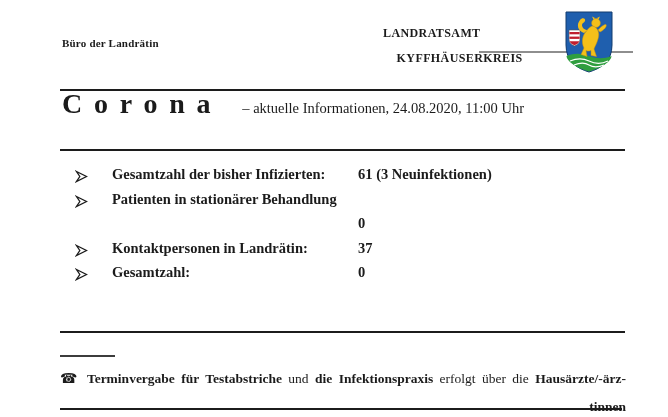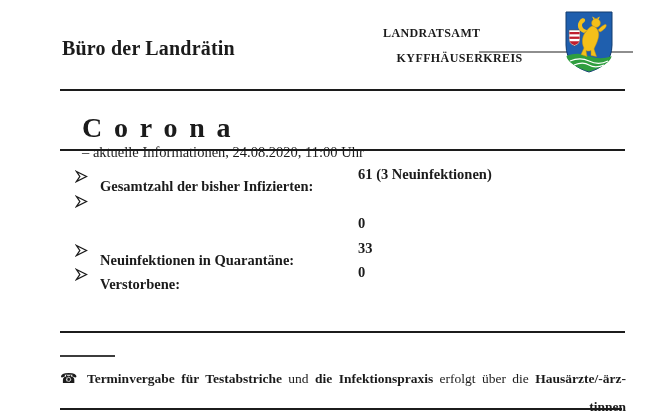--- a/index.html
+++ b/index.html
@@ -7,34 +7,34 @@
     position:relative;width:668px;height:417px;background:#ffffff;overflow:hidden;
     font-family:"Liberation Serif", serif;color:#1b1b1b;
   }
   .rule{position:absolute;height:2px;background:#1c1c1c;}
   #rule-header{left:60px;top:89px;width:565px;}
   #rule-title{left:60px;top:149px;width:565px;}
   #rule-mid{left:60px;top:331px;width:565px;}
   #rule-bottom{left:60px;top:408px;width:562px;}
   #footnote-separator{position:absolute;left:60px;top:355px;width:55px;height:2px;background:#3c3c3c;}
 
-  .office{position:absolute;left:62px;top:37px;font-size:20px;font-weight:bold;letter-spacing:.2px;}
+  .office{position:absolute;left:62px;top:37px;font-size:11px;font-weight:bold;letter-spacing:.2px;}
   .authority{position:absolute;left:383px;top:27px;font-size:12px;font-weight:bold;
     letter-spacing:.4px;line-height:12.5px;white-space:pre;}
   .header-hairline{position:absolute;left:479px;top:51px;width:154px;height:2px;background:#8e8e8e;}
   .crest{position:absolute;left:565px;top:11px;width:48px;height:62px;}
 
-  .title-row{position:absolute;left:62px;top:112px;display:flex;align-items:baseline;white-space:nowrap;flex-direction:column;}
+  .title-row{position:absolute;left:62px;top:88px;display:flex;align-items:baseline;white-space:nowrap;}
   .doc-title{font-size:28px;font-weight:bold;letter-spacing:.42em;}
   .doc-subtitle{font-size:14.5px;margin-left:20px;}
 
   .stats{position:absolute;left:60px;top:166px;width:566px;}
   .srow{position:relative;height:24.6px;font-size:14.5px;font-weight:bold;}
   .srow .bullet{position:absolute;left:15px;top:4px;width:13px;height:13px;}
-  .srow .label{position:absolute;left:40px;top:0;white-space:nowrap;margin-top:12px;}
+  .srow .label{position:absolute;left:52px;top:0;white-space:nowrap;}
   .srow .value{position:absolute;left:298px;top:0;white-space:nowrap;}
 
   .footnote{position:absolute;left:60px;top:364px;width:566px;font-size:13.5px;line-height:28px;}
   .jline{display:block;text-align:justify;text-align-last:justify;white-space:nowrap;}
   .footnote .b{font-weight:bold;}
   .phone{font-family:"DejaVu Sans", sans-serif;font-size:14px;font-weight:bold;}
   .line2{display:block;font-weight:bold;text-align:right;}
 </style>
 </head>
 <body>
@@ -84,41 +84,42 @@
         <path d="M1.5,1.5 L11.5,6.5 L1.5,11.5 L4.8,6.5 Z" fill="#fff" stroke="#1b1b1b" stroke-width="1.3"></path>
       </svg>
       <span class="label">Gesamtzahl der bisher Infizierten:</span>
       <span class="value">61 (3 Neuinfektionen)</span>
     </div>
 
     <div class="srow">
       <svg class="bullet" viewBox="0 0 13 13">
         <path d="M1.5,1.5 L11.5,6.5 L1.5,11.5 L4.8,6.5 Z" fill="#fff" stroke="#1b1b1b" stroke-width="1.3"></path>
       </svg>
+      <span class="label">Patienten in stationärer Behandlung</span>
       <span class="value"></span>
     </div>
 
     <div class="srow no-bullet">
 
       <span class="value">0</span>
     </div>
 
     <div class="srow">
       <svg class="bullet" viewBox="0 0 13 13">
         <path d="M1.5,1.5 L11.5,6.5 L1.5,11.5 L4.8,6.5 Z" fill="#fff" stroke="#1b1b1b" stroke-width="1.3"></path>
       </svg>
-      <span class="label">Neuinfektionen in Quarantäne:</span>
-      <span class="value">33</span>
+      <span class="label">Kontaktpersonen in Landrätin:</span>
+      <span class="value">37</span>
     </div>
 
     <div class="srow">
       <svg class="bullet" viewBox="0 0 13 13">
         <path d="M1.5,1.5 L11.5,6.5 L1.5,11.5 L4.8,6.5 Z" fill="#fff" stroke="#1b1b1b" stroke-width="1.3"></path>
       </svg>
-      <span class="label">Verstorbene:</span>
+      <span class="label">Gesamtzahl:</span>
       <span class="value">0</span>
     </div>
 
 
   </div>
 
   <div class="rule" id="rule-mid"></div>
 
   <div id="footnote-separator"></div>
 

